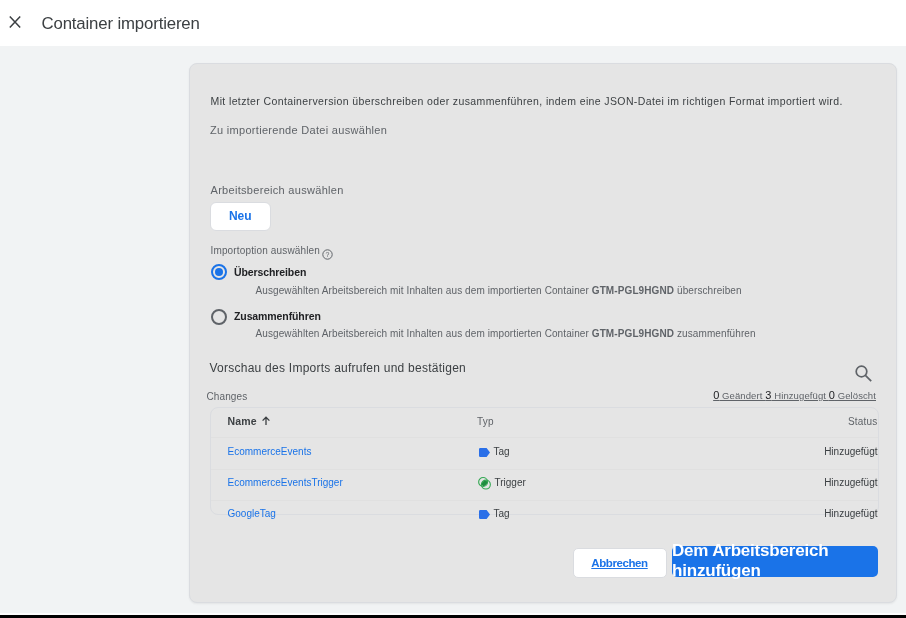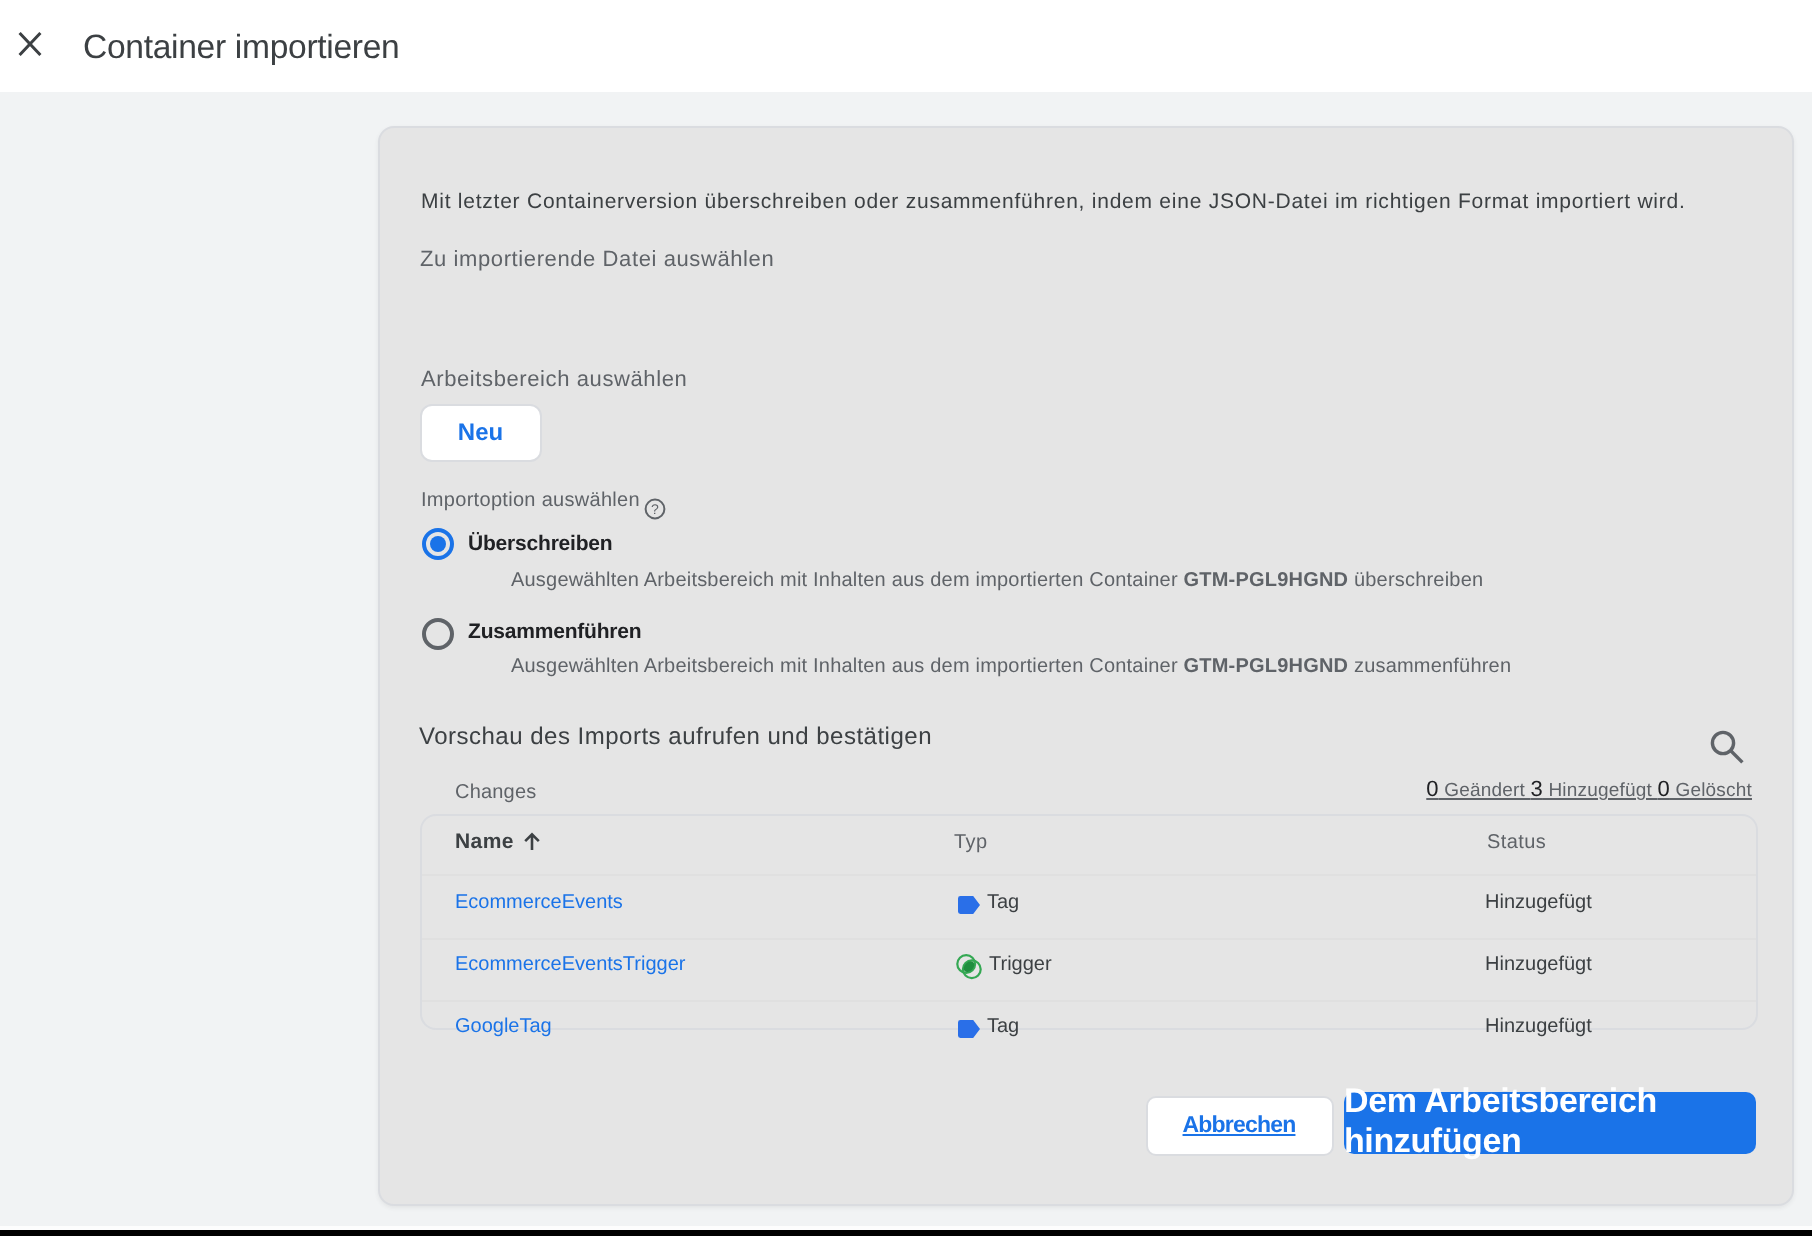--- a/index.html
+++ b/index.html
@@ -19,34 +19,34 @@
 .filebtn span { margin-left:4px; font-size:12px; font-weight:700; color:#1a73e8; letter-spacing:-0.35px; }
 .neubtn { position:absolute; left:20.5px; top:138px; width:60.5px; height:28.5px; border:1px solid #dadce0; border-radius:6px; background:#fff; display:flex; align-items:center; justify-content:center; font-size:12px; font-weight:700; color:#1a73e8; }
 .radio { position:absolute; width:16px; height:16px; border-radius:50%; }
 .radio.sel { border:2px solid #1a73e8; }
 .radio.sel::after { content:""; position:absolute; left:2px; top:2px; width:8px; height:8px; border-radius:50%; background:#1a73e8; }
 .radio.un { border:2px solid #5f6368; }
 .rlbl { position:absolute; font-size:10.5px; font-weight:700; color:#202124; letter-spacing:-0.1px; }
 .rdesc { position:absolute; font-size:10px; color:#5f6368; letter-spacing:0.1px;margin-left:20px; }
 .rdesc b { font-weight:700; color:#5f6368; }
 .vorschau { position:absolute; left:20px; top:297px; font-size:12px; color:#3c4043; letter-spacing:0.25px; }
-.changes { position:absolute; left:38px; top:326.5px; font-size:10px; color:#5f6368; letter-spacing:0.1px; }
+.changes { position:absolute; left:17px; top:326.5px; font-size:10px; color:#5f6368; letter-spacing:0.1px; }
 .counts { position:absolute; right:19.5px; top:325px; font-size:9.5px; color:#5f6368; letter-spacing:0.1px;text-decoration:underline; }
 .counts b { font-size:11px; font-weight:400; color:#202124; }
 .tbl { position:absolute; left:20.5px; top:343px; width:668.5px; height:108px; border:1px solid #dadce0; border-radius:8px; }
 .trow { display:flex; width:100%; }
 .thead { height:30px; border-bottom:1px solid #e0e0e0; align-items:center; font-size:10px; color:#5f6368; letter-spacing:0.2px; }
 .thead > div { position:relative; top:-1.5px; }
 .tr { height:31px; align-items:center; font-size:10px; color:#3c4043; }
 .tr > div { position:relative; top:-2.5px; }
 .tr .c2 svg { position:relative; top:1.4px; }
 .tr + .tr { border-top:1px solid #e0e0e0; }
 .c1 { width:250px; padding-left:16.5px; }
 .c2 { width:267px; padding-left:17.5px; display:flex; align-items:center; }
-.c3 { flex:1; padding-left:14.5px; }
+.c3 { flex:1; padding-left:14.5px;text-align:right; }
 .thead .c1 { font-weight:700; color:#3c4043; font-size:10.5px; display:flex; align-items:center; }
 .thead .c2 { padding-left:16px; }
 .thead .c3 { padding-left:15.5px; }
 .link { color:#1a73e8; }
 .tr .c2 svg { margin-right:4px; }
 .btn-o { position:absolute; left:383px; top:483.5px; width:94px; height:30px; border:1px solid #dadce0; border-radius:5px; background:#fff; display:flex; align-items:center; justify-content:center; font-size:11.5px; font-weight:700; color:#1a73e8; letter-spacing:-0.4px;text-decoration:underline; }
 .btn-b { position:absolute; left:482.5px; top:481.5px; width:206px; height:31px; border-radius:5px; background:#1a73e8; display:flex; align-items:center; justify-content:center; font-size:17px; font-weight:700; color:#fff; letter-spacing:-0.2px; }
 .helpi { position:absolute; left:132.5px; top:184.7px; }
 .searchi { position:absolute; left:664.5px; top:299.5px; }
 </style>

